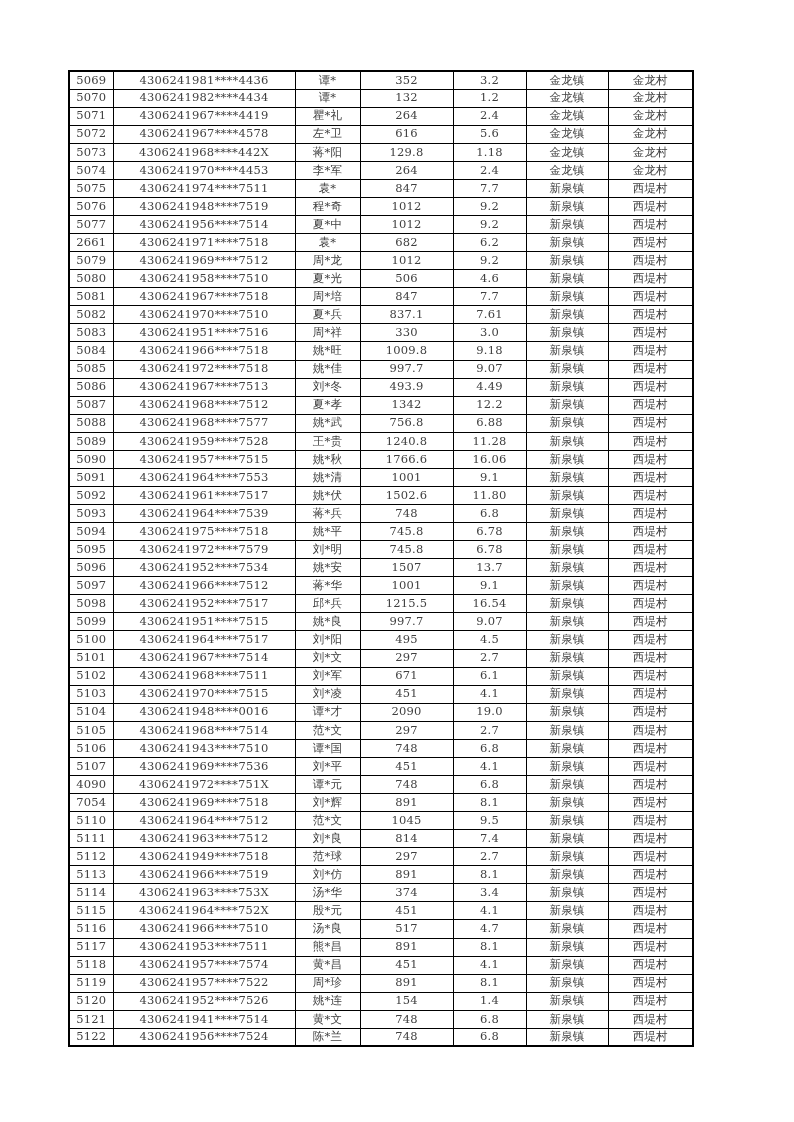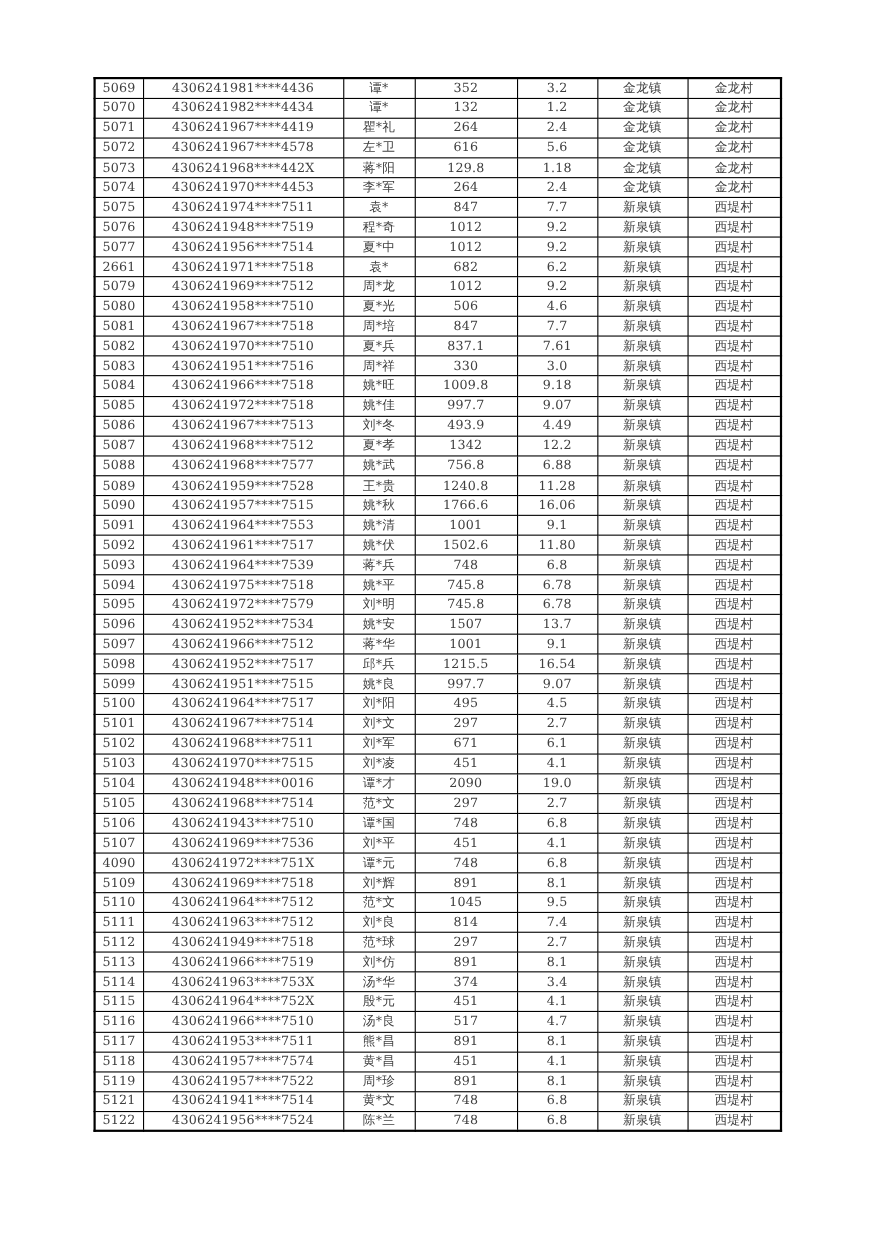--- a/index.html
+++ b/index.html
@@ -12,21 +12,21 @@
   }
   .sheet {
     position: relative;
     width: 794px;
     height: 1122px;
     background: #ffffff;
     overflow: hidden;
   }
   table.records {
     position: absolute;
-    left: 85px;
+    left: 68px;
     top: 70px;
     width: 625px;
     border-collapse: collapse;
     table-layout: fixed;
   }
   table.records, table.records td {
     border: 1.5px solid #000000;
   }
   table.records {
     border-width: 2px;
@@ -415,21 +415,21 @@
         <tr>
           <td>4090</td>
           <td>4306241972****751X</td>
           <td>谭*元</td>
           <td>748</td>
           <td>6.8</td>
           <td>新泉镇</td>
           <td>西堤村</td>
         </tr>
         <tr>
-          <td>5109</td>
+          <td>7054</td>
           <td>4306241969****7518</td>
           <td>刘*辉</td>
           <td>891</td>
           <td>8.1</td>
           <td>新泉镇</td>
           <td>西堤村</td>
         </tr>
         <tr>
           <td>5110</td>
           <td>4306241964****7512</td>
@@ -514,20 +514,29 @@
         <tr>
           <td>5119</td>
           <td>4306241957****7522</td>
           <td>周*珍</td>
           <td>891</td>
           <td>8.1</td>
           <td>新泉镇</td>
           <td>西堤村</td>
         </tr>
         <tr>
+          <td>5120</td>
+          <td>4306241952****7526</td>
+          <td>姚*连</td>
+          <td>154</td>
+          <td>1.4</td>
+          <td>新泉镇</td>
+          <td>西堤村</td>
+        </tr>
+        <tr>
           <td>5121</td>
           <td>4306241941****7514</td>
           <td>黄*文</td>
           <td>748</td>
           <td>6.8</td>
           <td>新泉镇</td>
           <td>西堤村</td>
         </tr>
         <tr>
           <td>5122</td>

